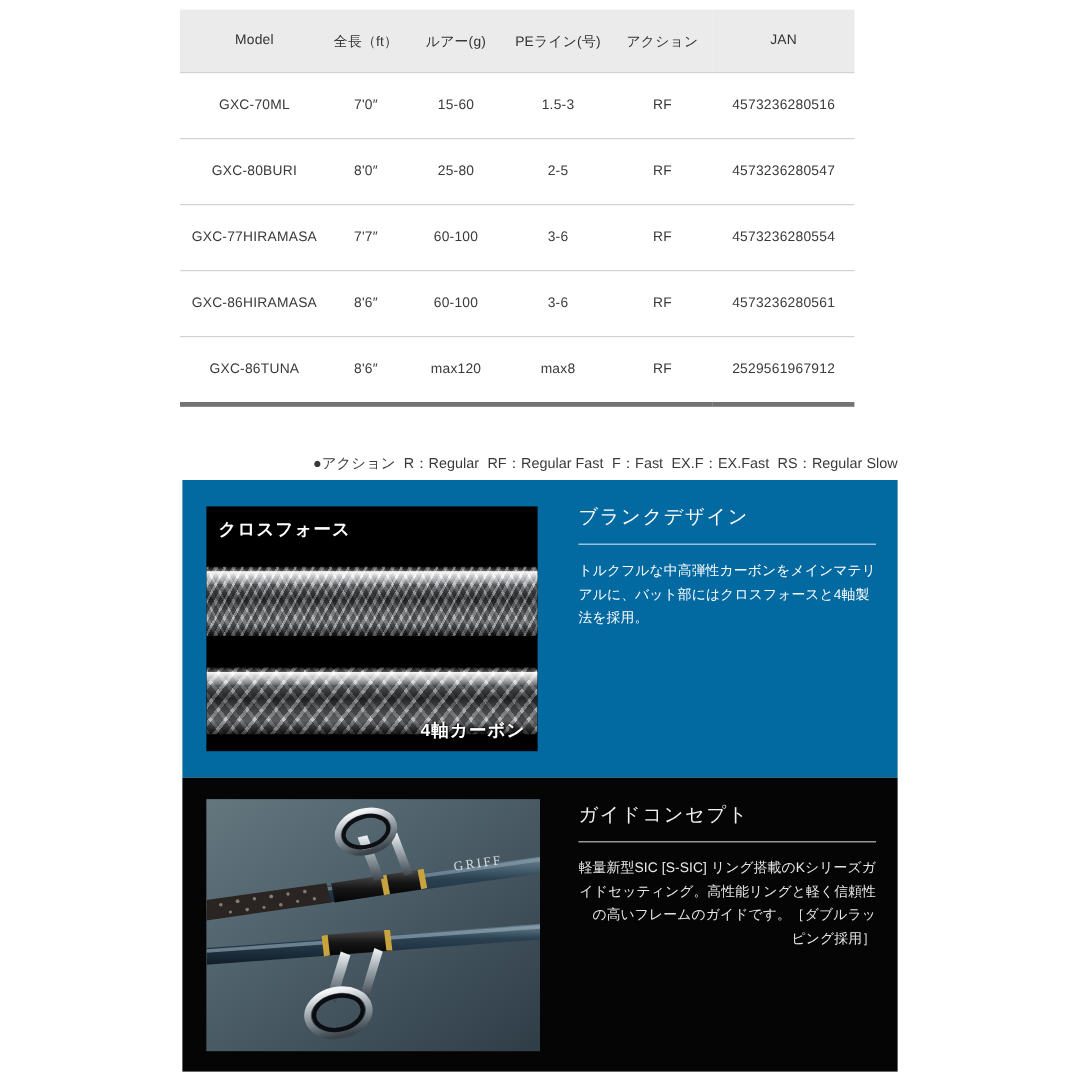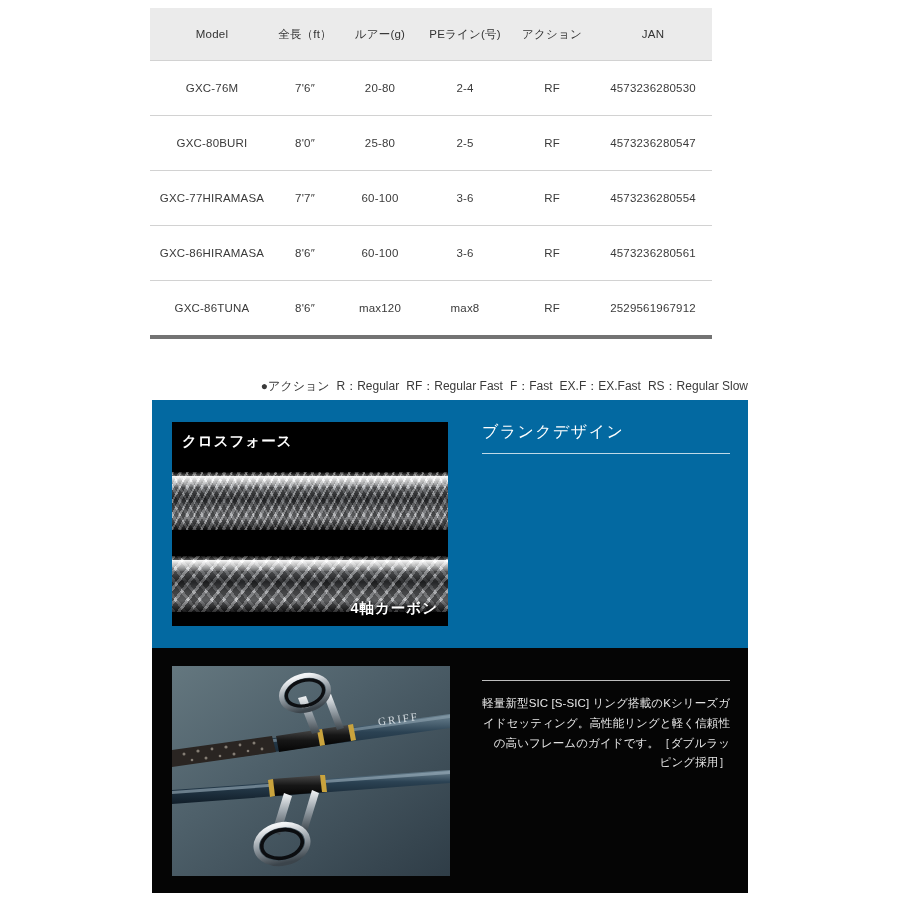--- a/index.html
+++ b/index.html
@@ -223,26 +223,26 @@
         <th class="c-model">Model</th>
         <th class="c-len">全長（ft）</th>
         <th class="c-lure">ルアー(g)</th>
         <th class="c-pe">PEライン(号)</th>
         <th class="c-act">アクション</th>
         <th class="c-jan">JAN</th>
       </tr>
     </thead>
     <tbody>
       <tr>
-        <td class="c-model">GXC-76M</td>
-        <td class="c-len">7'6″</td>
-        <td class="c-lure">20-80</td>
-        <td class="c-pe">2-4</td>
-        <td class="c-act">RF</td>
-        <td class="c-jan">4573236280530</td>
+        <td class="c-model">GXC-70ML</td>
+        <td class="c-len">7'0″</td>
+        <td class="c-lure">15-60</td>
+        <td class="c-pe">1.5-3</td>
+        <td class="c-act">RF</td>
+        <td class="c-jan">4573236280516</td>
       </tr>
       <tr>
         <td class="c-model">GXC-80BURI</td>
         <td class="c-len">8'0″</td>
         <td class="c-lure">25-80</td>
         <td class="c-pe">2-5</td>
         <td class="c-act">RF</td>
         <td class="c-jan">4573236280547</td>
       </tr>
       <tr>
@@ -290,20 +290,21 @@
       <div class="carbon-weave"></div>
       <div class="carbon-gloss"></div>
     </div>
     <div class="label-tl">クロスフォース</div>
     <div class="label-br">4軸カーボン</div>
   </div>
 
   <div class="panel-text">
     <h2>ブランクデザイン</h2>
     <div class="rule"></div>
+    <p>トルクフルな中高弾性カーボンをメインマテリアルに、バット部にはクロスフォースと4軸製法を採用。</p>
   </div>
 
 </section>
 
 <section class="panel-black">
 
   <div class="guide-photo">
     <svg viewBox="0 0 278 210" preserveAspectRatio="none">
       <defs>
         <linearGradient id="bg" x1="0" y1="0" x2="1" y2="1">
@@ -375,17 +376,18 @@
         <path d="M140 124 L128 164 L135 166 L147 127 Z" fill="url(#metal)"></path>
         <ellipse cx="110" cy="178" rx="26" ry="19" transform="rotate(-12 110 178)" fill="none" stroke="url(#metal)" stroke-width="5.5"></ellipse>
         <ellipse cx="110" cy="178" rx="20.5" ry="14" transform="rotate(-12 110 178)" fill="none" stroke="#0b0d10" stroke-width="3.6"></ellipse>
       </g>
 
       <rect x="0" y="0" width="278" height="210" fill="none"></rect>
     </svg>
   </div>
 
   <div class="panel-text">
+    <h2>ガイドコンセプト</h2>
     <div class="rule"></div>
     <p>軽量新型SIC [S-SIC] リング搭載のKシリーズガイドセッティング。高性能リングと軽く信頼性の高いフレームのガイドです。［ダブルラッピング採用］</p>
   </div>
 
 </section>
 
 </body></html>

